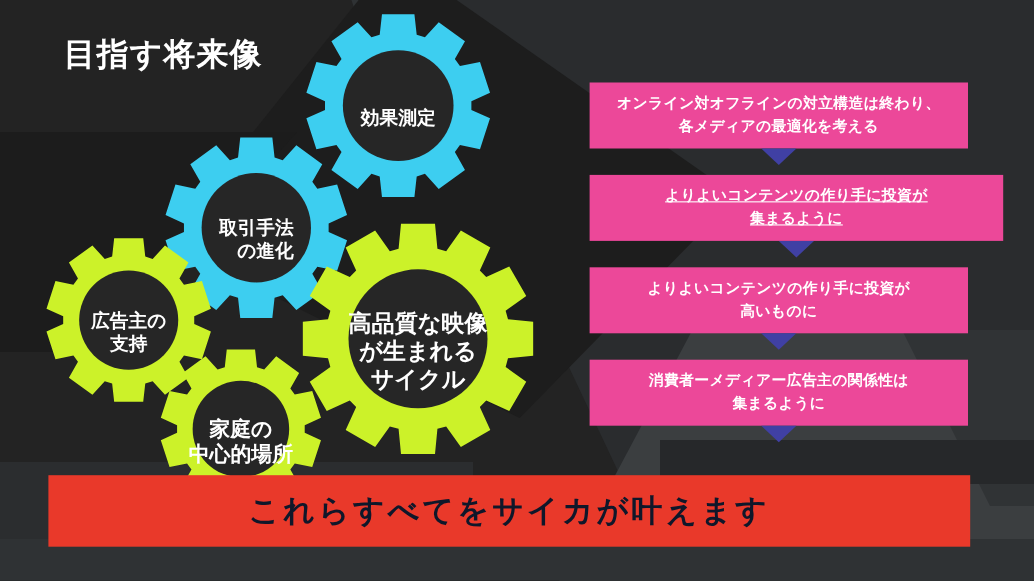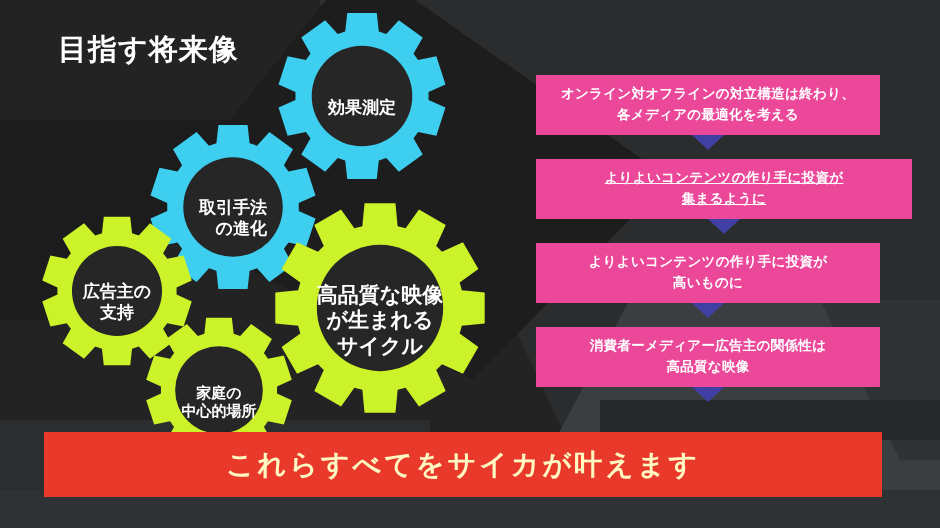--- a/index.html
+++ b/index.html
@@ -131,21 +131,21 @@
     position: absolute;
     left: 44px; top: 432px;
     width: 838px; height: 65px;
     background: #e9392a;
     z-index: 35;
     display: flex;
     align-items: center;
     justify-content: center;
   }
   #banner .banner-text {
-    color: #fef9c3;
+    color: #0f172a;
     font-size: 28px;
     font-weight: bold;
     letter-spacing: 3px;
     white-space: nowrap;
   }
 </style>
 </head>
 <body>
 
 <div id="slide">
@@ -195,33 +195,33 @@
         </svg>
         <div class="label" style="font-size: 21px;">高品質な映像
 が生まれる
 サイクル</div>
       </div>
       <div class="gear" style="left: 144px; top: 315px; width: 150px; height: 150px;">
         <svg width="150" height="150" viewBox="-75 -75 150 150">
           <path d="M-14.67 -56.24 L-12.86 -72.37 L12.86 -72.37 L14.67 -56.24 L21.19 -54.12 L32.13 -66.11 L52.94 -50.98 L44.93 -36.88 L48.96 -31.33 L64.85 -34.60 L72.80 -10.13 L58.02 -3.43 L58.02 3.43 L72.80 10.13 L64.85 34.60 L48.96 31.33 L44.93 36.88 L52.94 50.98 L32.13 66.11 L21.19 54.12 L14.67 56.24 L12.86 72.37 L-12.86 72.37 L-14.67 56.24 L-21.19 54.12 L-32.13 66.11 L-52.94 50.98 L-44.93 36.88 L-48.96 31.33 L-64.85 34.60 L-72.80 10.13 L-58.02 3.43 L-58.02 -3.43 L-72.80 -10.13 L-64.85 -34.60 L-48.96 -31.33 L-44.93 -36.88 L-52.94 -50.98 L-32.13 -66.11 L-21.19 -54.12 Z" fill="#ccf229"></path>
           <circle cx="0" cy="0" r="43.875" fill="#262626"></circle>
         </svg>
-        <div class="label" style="font-size: 15px;">家庭の
+        <div class="label" style="font-size: 19px;">家庭の
 中心的場所</div>
       </div>
     </div>
 
   <div id="callout-container">
       <div class="callout" style="left: 536px; top: 75px; width: 344px; height: 60px;"><span>オンライン対オフラインの対立構造は終わり、
 各メディアの最適化を考える</span><div class="tail"></div></div>
       <div class="callout" style="left: 536px; top: 159px; width: 376px; height: 60px; text-decoration: underline;"><span>よりよいコンテンツの作り手に投資が
 集まるように</span><div class="tail"></div></div>
       <div class="callout" style="left: 536px; top: 243px; width: 344px; height: 60px;"><span>よりよいコンテンツの作り手に投資が
 高いものに</span><div class="tail"></div></div>
       <div class="callout" style="left: 536px; top: 327px; width: 344px; height: 60px;"><span>消費者ーメディアー広告主の関係性は
-高品質な映像</span><div class="tail"></div></div>
+集まるように</span><div class="tail"></div></div>
     </div>
 
   <div id="banner">
     <span class="banner-text">これらすべてをサイカが叶えます</span>
   </div>
 
 </div>
 
 </body></html>

